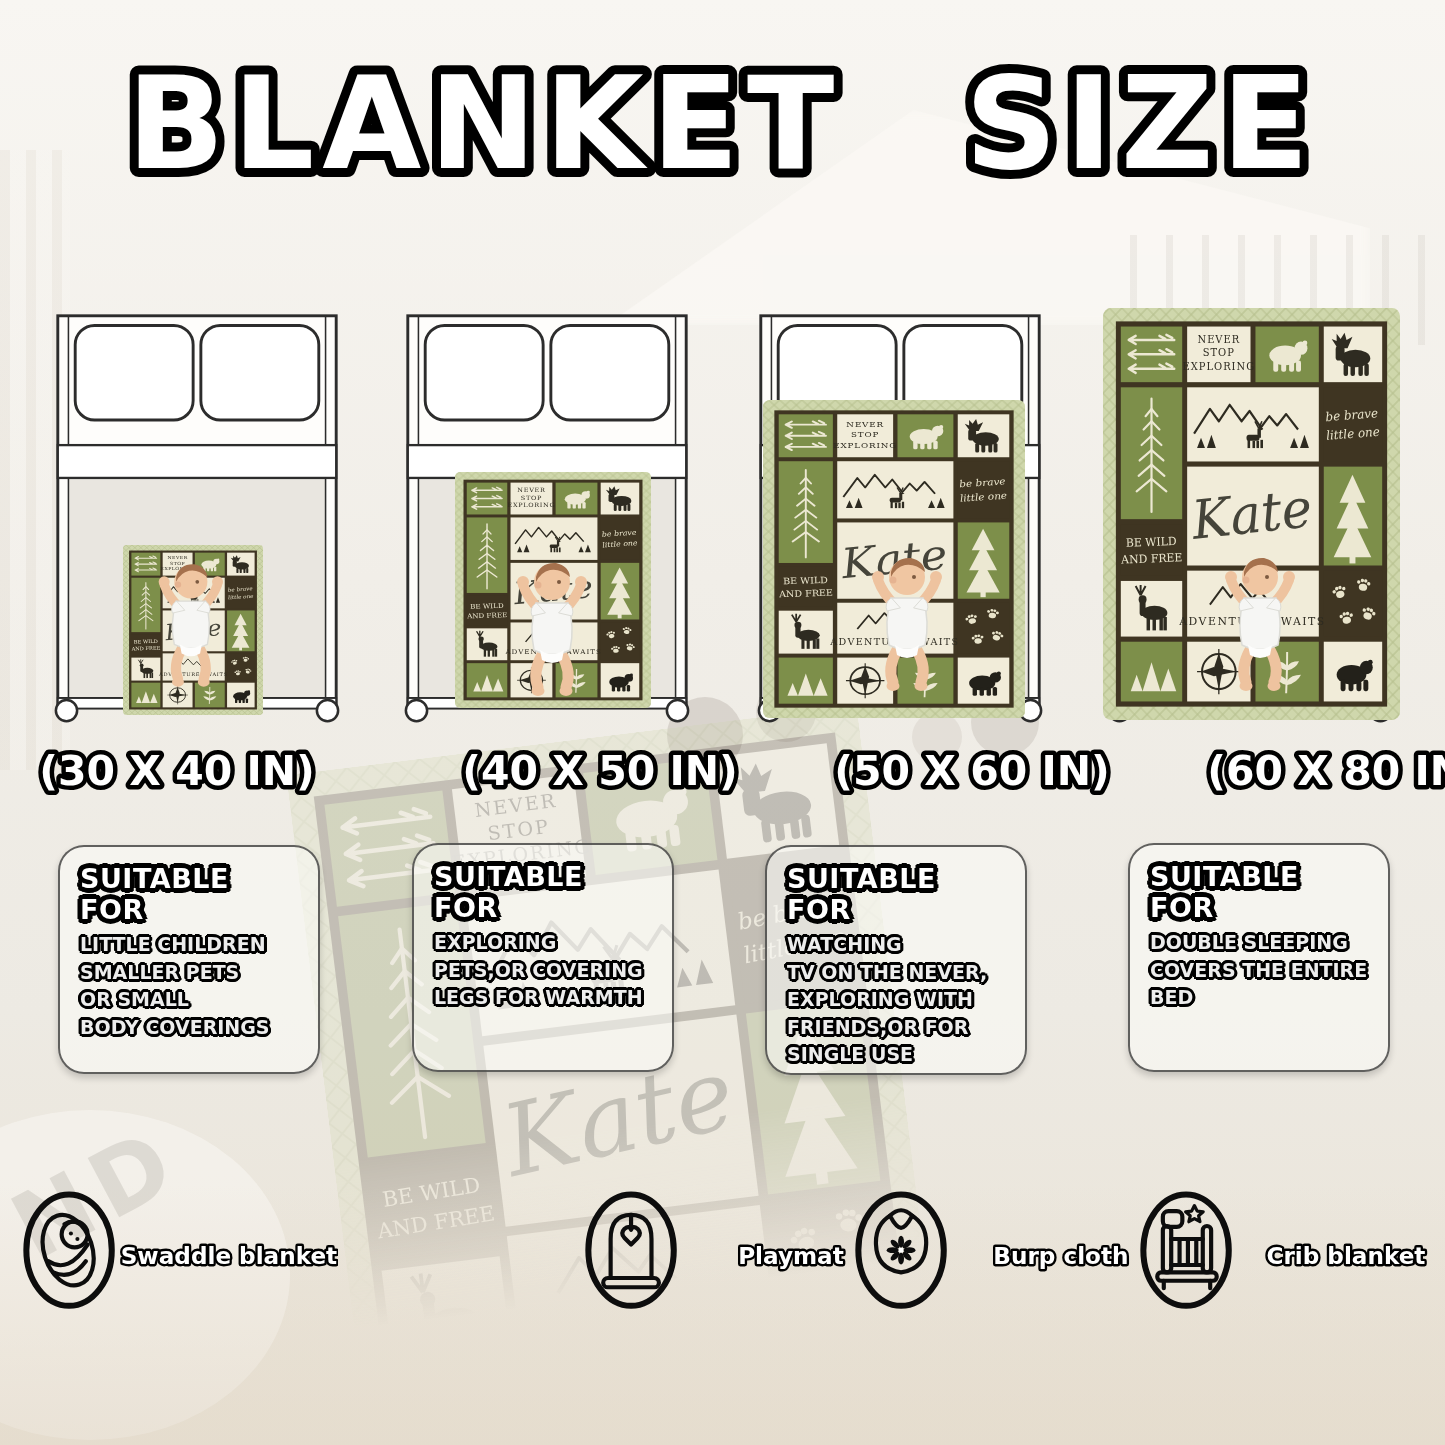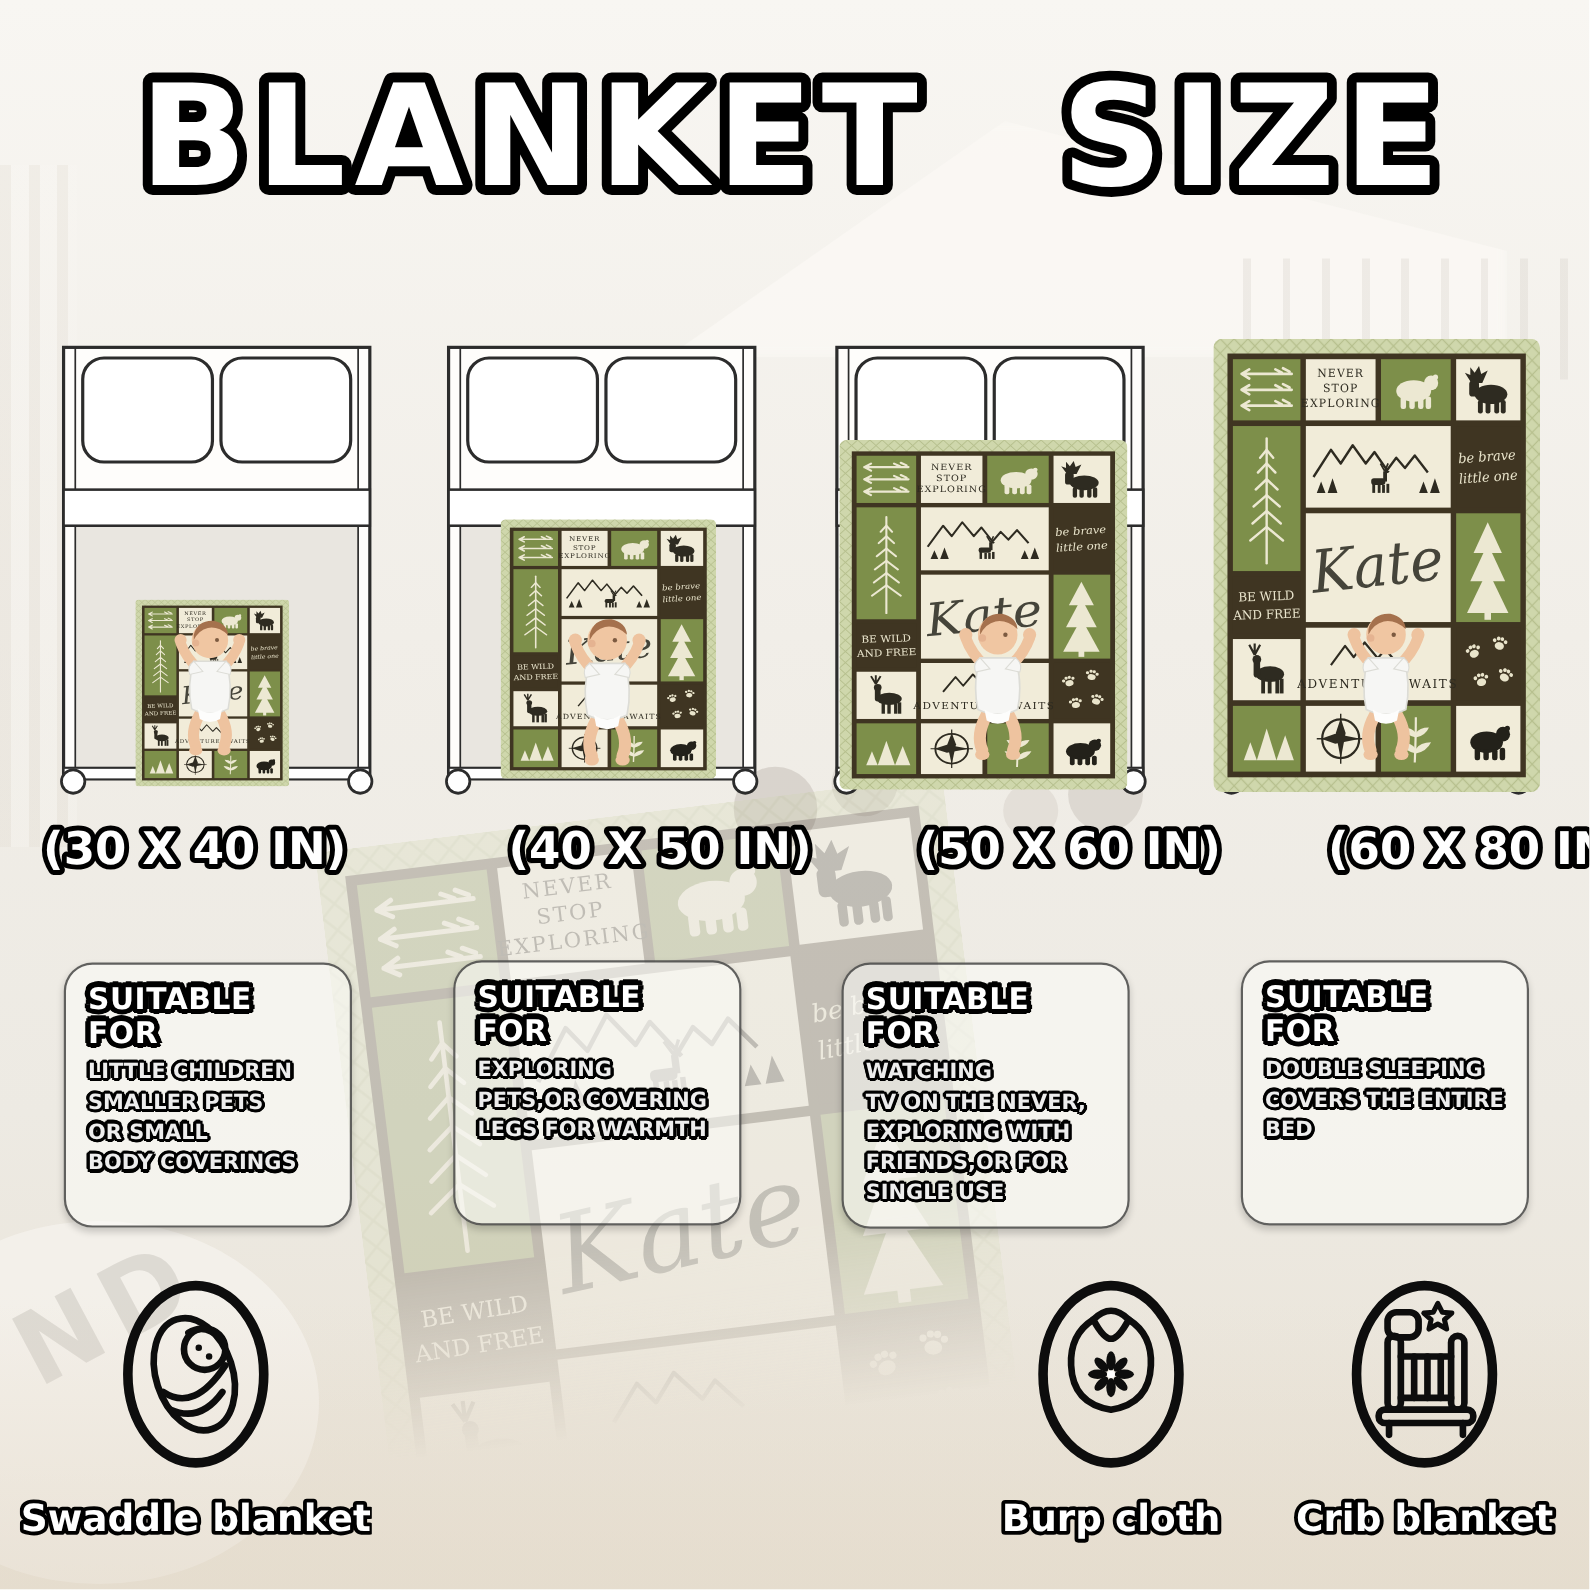--- a/index.html
+++ b/index.html
@@ -45,32 +45,32 @@
   .baby{position:absolute;width:100px;height:150px;}
   #u1 .baby{left:118px;top:252px;width:92px;height:138px;}
   #u2 .baby{left:125px;top:250px;}
   #u3 .baby{left:127px;top:245px;}
   #u4 .baby{left:130px;top:245px;}
   .size-label{position:absolute;top:742px;width:340px;height:58px;z-index:4;}
   #sl1{left:7px}#sl2{left:430px}#sl3{left:802px}#sl4{left:1175px}
   
   .sbox{position:absolute;width:222px;min-height:205px;z-index:5;
     background:rgba(252,251,247,.55);border:2px solid rgba(45,45,45,.75);
-    border-radius:26px;box-shadow:0 4px 7px rgba(0,0,0,.18);padding:16px 16px 16px 20px;margin-top:30px;}
+    border-radius:26px;box-shadow:0 4px 7px rgba(0,0,0,.18);padding:16px 16px 4px 20px;}
   #b1{left:58px;top:845px}#b2{left:412px;top:843px}#b3{left:765px;top:845px}#b4{left:1128px;top:843px}
   .hdr{font-size:27px;font-weight:bold;letter-spacing:.5px;margin-bottom:6px;}
   .ln{font-size:19px;font-weight:bold;line-height:1.45;white-space:nowrap;}
   .o-strong{color:#fff;text-shadow:-5px 0 #000,5px 0 #000,0 -5px #000,0 5px #000,
     -4px -3px #000,4px -3px #000,-4px 3px #000,4px 3px #000,
     -3px -4px #000,3px -4px #000,-3px 4px #000,3px 4px #000;}
   .o-line{color:rgba(255,255,255,.93);text-shadow:-3px 0 #000,3px 0 #000,0 -3px #000,0 3px #000,
     -2px -2px #000,2px -2px #000,-2px 2px #000,2px 2px #000,
     -3px -1px #000,3px 1px #000,-1px -3px #000,1px 3px #000;}
   
-  .use-item{position:absolute;top:1158px;width:320px;display:flex;flex-direction:column;
+  .use-item{position:absolute;top:1158px;width:320px;display:flex;flex-direction:row;
     align-items:center;z-index:6;}
   #use1{left:18px}#use2{left:308px}#use3{left:580px}#use4{left:850px}#use5{left:1135px}
   .oval-svg{width:150px;height:188px;}
   .use-label-svg{width:320px;height:54px;margin-top:6px;}
   .defs-holder{position:absolute;width:0;height:0;overflow:hidden;}
 </style>
 </head>
 <body>
 
 <div class="page">
@@ -377,20 +377,34 @@
           <circle cx="57" cy="50" r="2.2"></circle>
           <circle cx="64" cy="56" r="2.2"></circle>
         </g>
     </svg>
     <svg class="use-label-svg" viewBox="0 0 320 54">
       <text x="160" y="40" text-anchor="middle" font-weight="bold" font-size="34" fill="#fff" stroke="#000" stroke-width="7" stroke-linejoin="round" paint-order="stroke fill">Swaddle blanket</text>
     </svg>
   </div>
 
 
+  <div class="use-item" id="use3">
+    <svg class="oval-svg" viewBox="0 0 110 140">
+      <ellipse cx="55" cy="68" rx="46" ry="60" stroke="#0d0d0d" stroke-width="6.5" fill="none"></ellipse>
+      <g stroke="#0d0d0d" stroke-width="4.5" fill="none" stroke-linecap="round" stroke-linejoin="round">
+        <path d="M33 98 V56 Q33 30 55 30 Q77 30 77 56 V98"></path>
+        <rect x="25" y="98" width="60" height="10" rx="5"></rect>
+        <path d="M55 30 V42"></path>
+        <path d="M55 62 l-7 -7 q-5 -5 0 -10 q5 -4 7 1 q2 -5 7 -1 q5 5 0 10 Z"></path>
+      </g>
+    </svg>
+    <svg class="use-label-svg" viewBox="0 0 320 54">
+      <text x="160" y="40" text-anchor="middle" font-weight="bold" font-size="34" fill="#fff" stroke="#000" stroke-width="7" stroke-linejoin="round" paint-order="stroke fill">Playmat</text>
+    </svg>
+  </div>
 
   <div class="use-item" id="use4">
     <svg class="oval-svg" viewBox="0 0 110 140">
       <ellipse cx="55" cy="68" rx="46" ry="60" stroke="#0d0d0d" stroke-width="6.5" fill="none"></ellipse>
       <g stroke="#0d0d0d" stroke-width="4.5" fill="none" stroke-linecap="round">
         <path d="M43 31 Q27 41 28 62 Q29 88 55 92 Q81 88 82 62 Q83 41 67 31"></path>
         <path d="M43 31 Q50 44 55 44 Q60 44 67 31 Q61 25 55 25 Q49 25 43 31"></path>
       </g>
       <g fill="#0d0d0d">
         <ellipse cx="55" cy="59" rx="3.2" ry="6.5"></ellipse>

